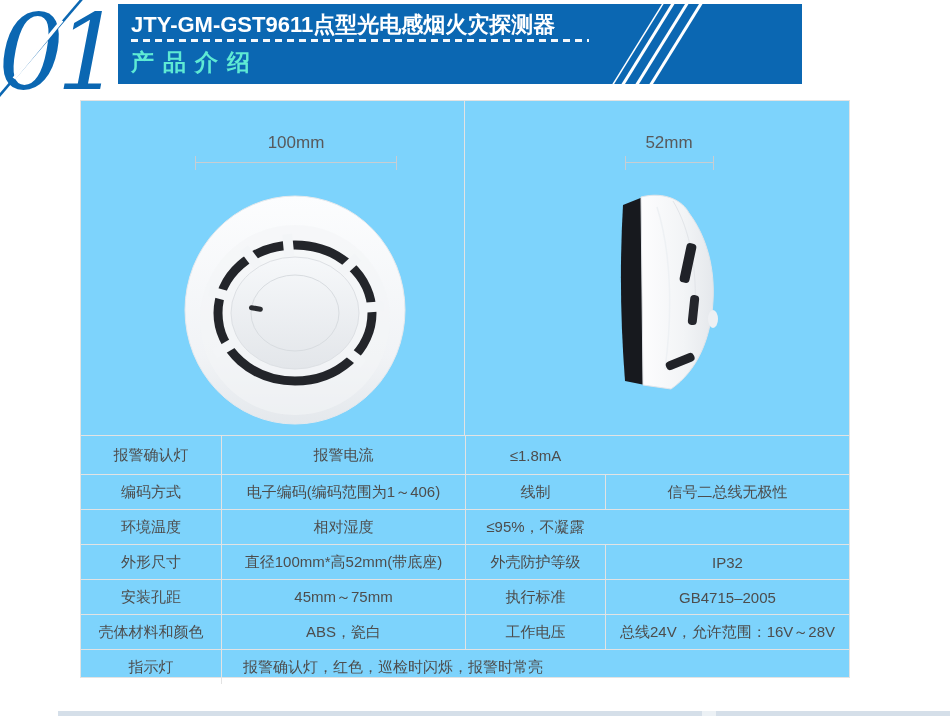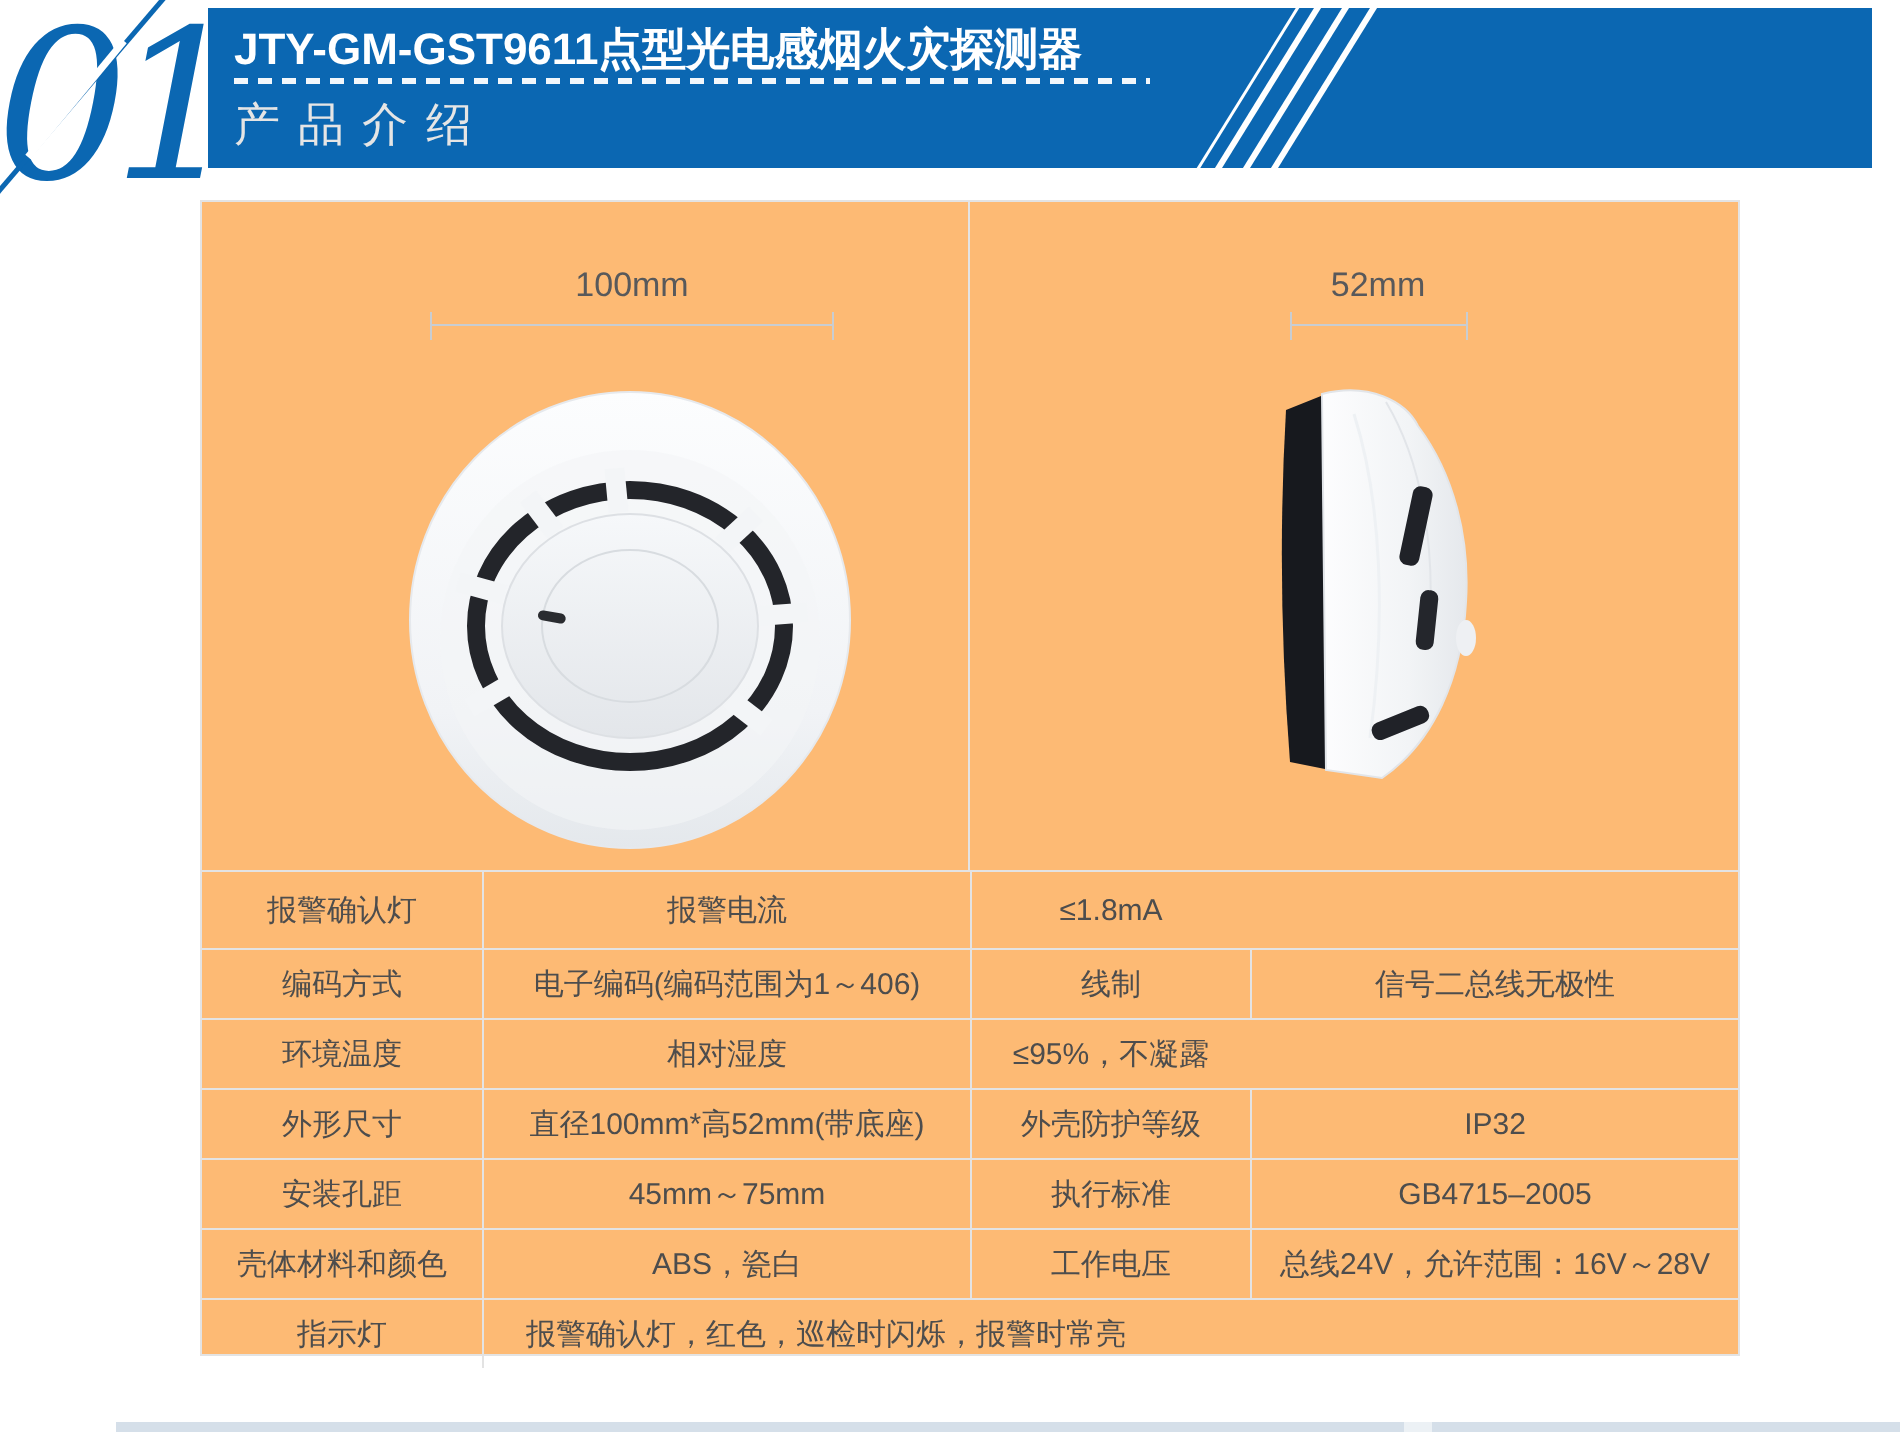--- a/index.html
+++ b/index.html
@@ -7,42 +7,42 @@
     width:950px;height:716px;position:relative;overflow:hidden;
     background:#ffffff;
     font-family:"Liberation Sans","DejaVu Sans",sans-serif;
     -webkit-font-smoothing:antialiased;
   }
   .page{position:absolute;inset:0;}
 
   
   .secnum{position:absolute;left:0;top:0;width:132px;height:106px;}
   .banner{
-    position:absolute;left:104px;top:4px;width:832px;height:80px;
+    position:absolute;left:118px;top:4px;width:684px;height:80px;
     background:#0b67b2;overflow:hidden;
   }
   .banner-title{
     position:absolute;left:13px;top:6px;
     color:#ffffff;font-size:22px;font-weight:bold;white-space:nowrap;
   }
   .banner-dash{
     position:absolute;left:13px;top:35px;width:458px;height:3px;
     background:repeating-linear-gradient(90deg,#ffffff 0 7px,transparent 7px 12px);
     opacity:.95;
   }
   .banner-sub{
     position:absolute;left:13px;top:43px;
-    color:#e5e5e5;font-size:23px;font-weight:normal;letter-spacing:9px;white-space:nowrap;
+    color:#5eead4;font-size:23px;font-weight:bold;letter-spacing:9px;white-space:nowrap;
   }
   .stripes{position:absolute;left:0;top:0;width:832px;height:80px;}
 
   
   .content{
-    position:absolute;left:100px;top:100px;width:770px;height:578px;
-    border:1px solid #e3e3e3;box-sizing:border-box;background:#fdba74;
+    position:absolute;left:80px;top:100px;width:770px;height:578px;
+    border:1px solid #e3e3e3;box-sizing:border-box;background:#7dd3fc;
   }
   .imgrow{display:grid;grid-template-columns:384px 1fr;height:334px;}
   .imgcell{position:relative;box-sizing:border-box;}
   .imgcell.left{border-right:1px solid #e3e3e3;}
 
   .dimlabel{
     position:absolute;width:110px;text-align:center;top:32px;
     color:#58595b;font-size:17px;
   }
   .dimlabel.front{left:160px;}

